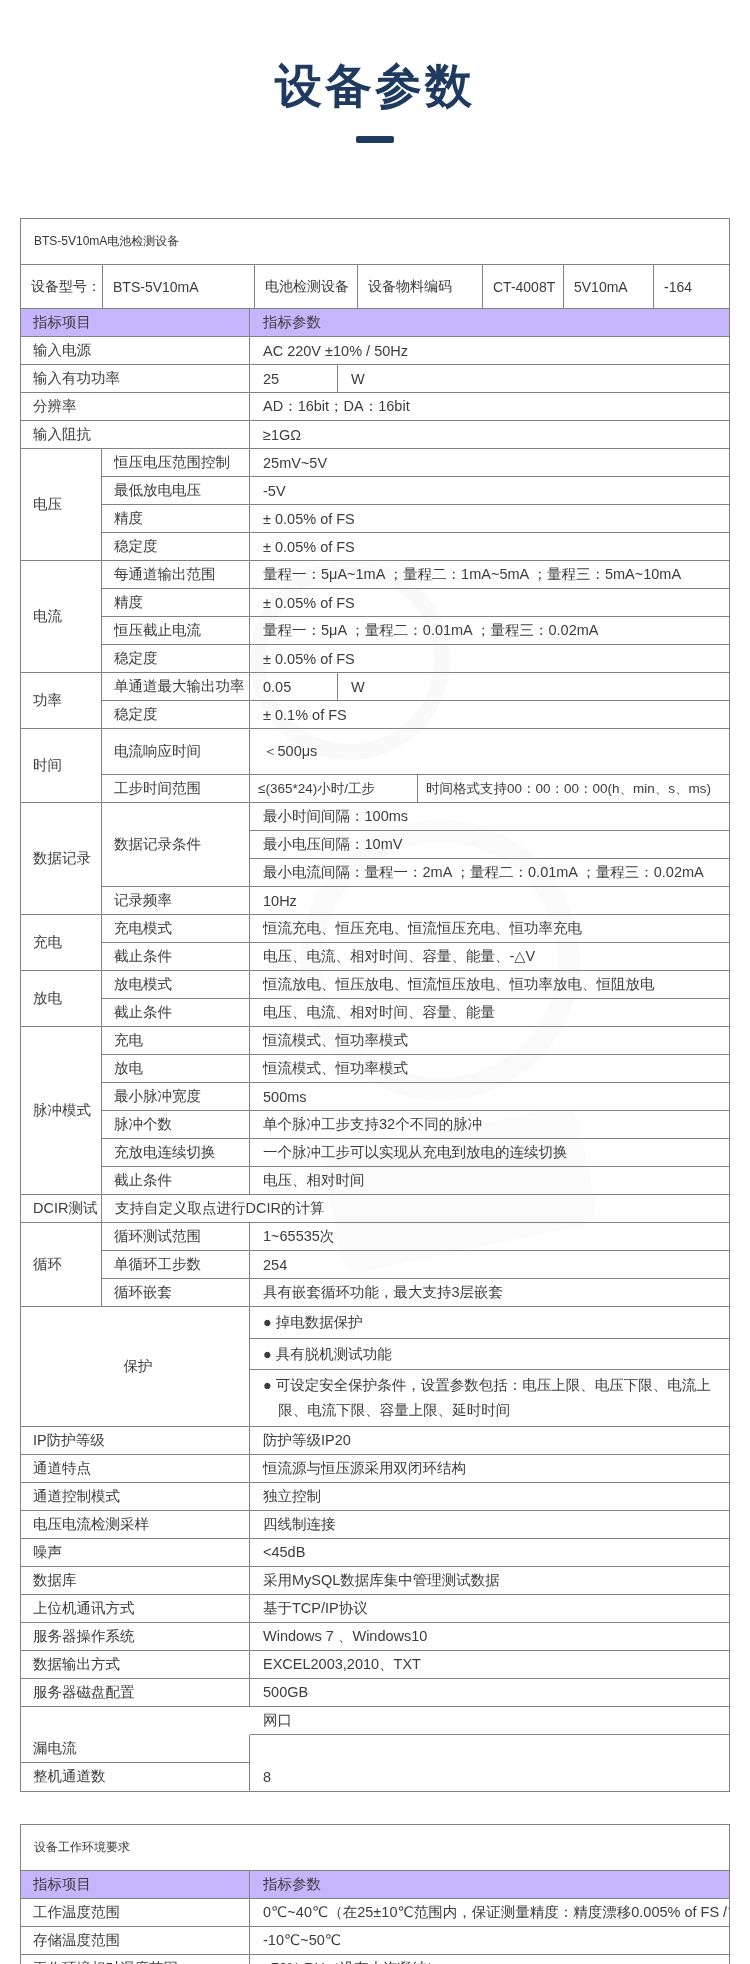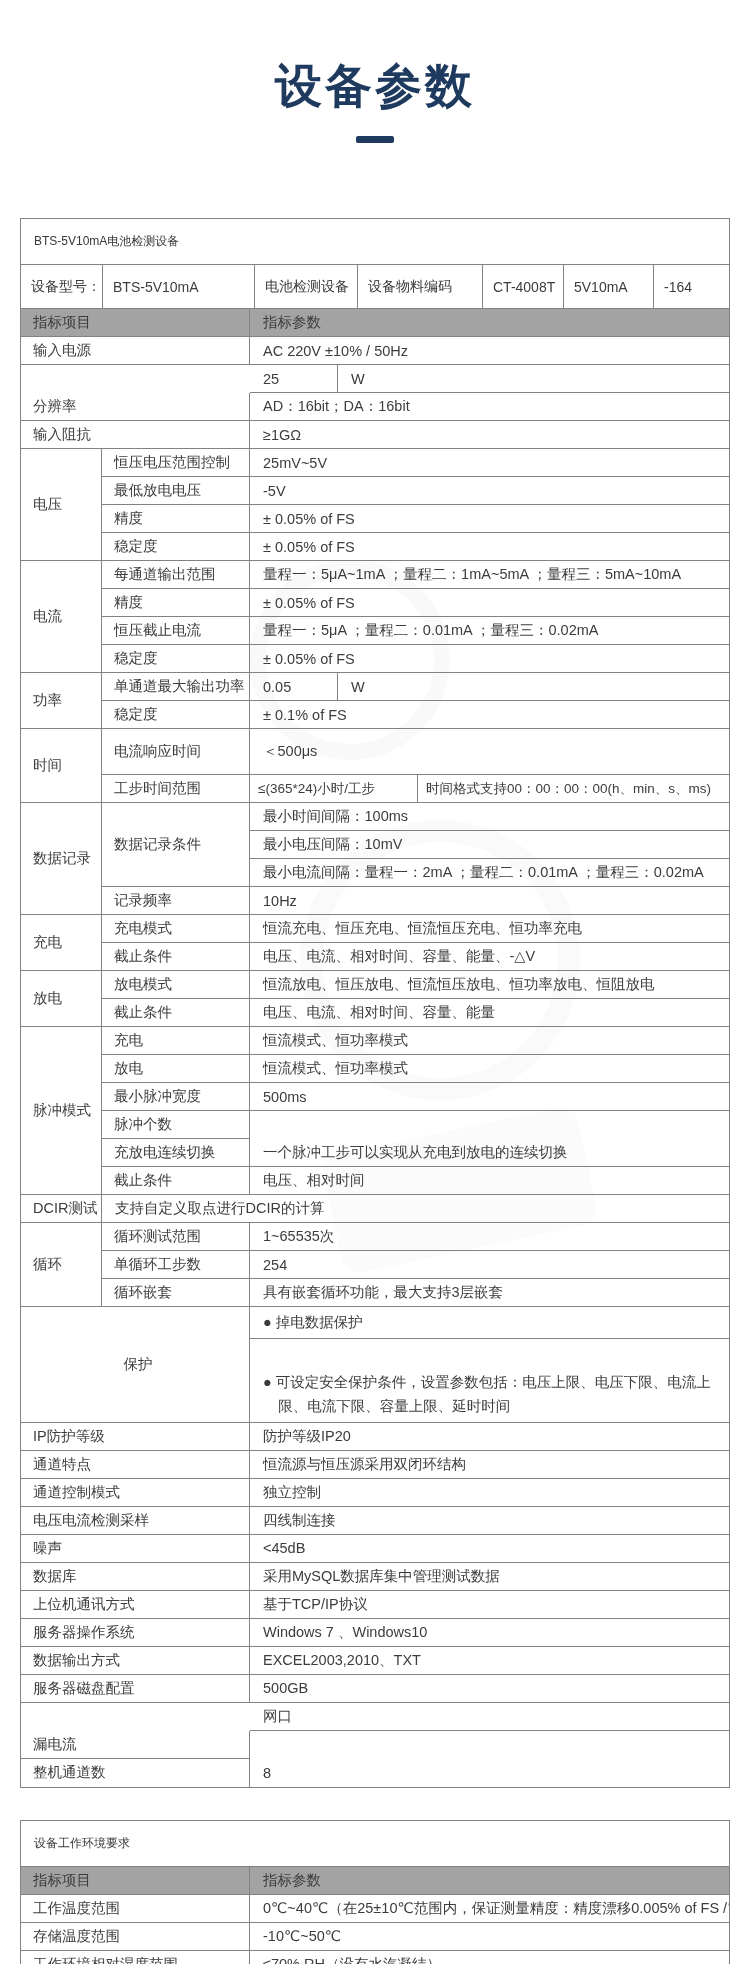--- a/index.html
+++ b/index.html
@@ -49,21 +49,21 @@
   .grid1 { grid-template-columns: 81px 148px 88px 80px auto; grid-auto-rows: minmax(28px, auto); }
   .grid2 { grid-template-columns: 229px auto; grid-auto-rows: minmax(28px, auto); }
   .c {
     display: flex; align-items: center;
     padding: 3px 6px 3px 12px;
     border-right: 1px solid #828282; border-bottom: 1px solid #828282;
     overflow: hidden; background: transparent;
   }
   .c.er { border-right: none; }
   .c.eb { border-bottom: none; }
-  .c.hdr { background: #a3a3a3; }
+  .c.hdr { background: #c4b5fd; }
   .c.val { padding-left: 13px; }
   .c.nw { white-space: nowrap; }
   .c.sm { font-size: 13.5px; padding-left: 8px; padding-right: 2px; }
   .c.tall { min-height: 46px; }
   .c .bullet-text { padding-left: 1.05em; text-indent: -1.05em; line-height: 1.7; }
 </style>
 </head>
 <body>
 
 <div class="wm wm-circle1"></div>
@@ -90,20 +90,23 @@
       </div>
       <div class="c hdr er nw val" style="grid-area: 1 / 3 / auto / 6;">
         <span>指标参数</span>
       </div>
       <div class="c nw" style="grid-area: 2 / 1 / auto / 3;">
         <span>输入电源</span>
       </div>
       <div class="c er nw val" style="grid-area: 2 / 3 / auto / 6;">
         <span>AC 220V ±10% / 50Hz</span>
       </div>
+      <div class="c nw" style="grid-area: 3 / 1 / auto / 3;">
+        <span>输入有功功率</span>
+      </div>
       <div class="c nw val" style="grid-area: 3 / 3 / auto / 4;">
         <span>25</span>
       </div>
       <div class="c er nw val" style="grid-area: 3 / 4 / auto / 6;">
         <span>W</span>
       </div>
       <div class="c nw" style="grid-area: 4 / 1 / auto / 3;">
         <span>分辨率</span>
       </div>
       <div class="c er nw val" style="grid-area: 4 / 3 / auto / 6;">
@@ -273,20 +276,23 @@
       </div>
       <div class="c nw" style="grid-area: 28 / 2 / auto / 3;">
         <span>最小脉冲宽度</span>
       </div>
       <div class="c er nw val" style="grid-area: 28 / 3 / auto / 6;">
         <span>500ms</span>
       </div>
       <div class="c nw" style="grid-area: 29 / 2 / auto / 3;">
         <span>脉冲个数</span>
       </div>
+      <div class="c er nw val" style="grid-area: 29 / 3 / auto / 6;">
+        <span>单个脉冲工步支持32个不同的脉冲</span>
+      </div>
       <div class="c nw" style="grid-area: 30 / 2 / auto / 3;">
         <span>充放电连续切换</span>
       </div>
       <div class="c er nw val" style="grid-area: 30 / 3 / auto / 6;">
         <span>一个脉冲工步可以实现从充电到放电的连续切换</span>
       </div>
       <div class="c nw" style="grid-area: 31 / 2 / auto / 3;">
         <span>截止条件</span>
       </div>
       <div class="c er nw val" style="grid-area: 31 / 3 / auto / 6;">
@@ -317,20 +323,23 @@
         <span>循环嵌套</span>
       </div>
       <div class="c er nw val" style="grid-area: 35 / 3 / auto / 6;">
         <span>具有嵌套循环功能，最大支持3层嵌套</span>
       </div>
       <div class="c nw" style="grid-area: 36 / 1 / span 3 / 3; justify-content: center;">
         <span>保护</span>
       </div>
       <div class="c er val" style="grid-area: 36 / 3 / auto / 6;">
         <span class="bullet-text">● 掉电数据保护</span>
+      </div>
+      <div class="c er val" style="grid-area: 37 / 3 / auto / 6;">
+        <span class="bullet-text">● 具有脱机测试功能</span>
       </div>
       <div class="c er val" style="grid-area: 38 / 3 / auto / 6;">
         <span class="bullet-text">● 可设定安全保护条件，设置参数包括：电压上限、电压下限、电流上限、电流下限、容量上限、延时时间</span>
       </div>
       <div class="c nw" style="grid-area: 39 / 1 / auto / 3;">
         <span>IP防护等级</span>
       </div>
       <div class="c er nw val" style="grid-area: 39 / 3 / auto / 6;">
         <span>防护等级IP20</span>
       </div>

